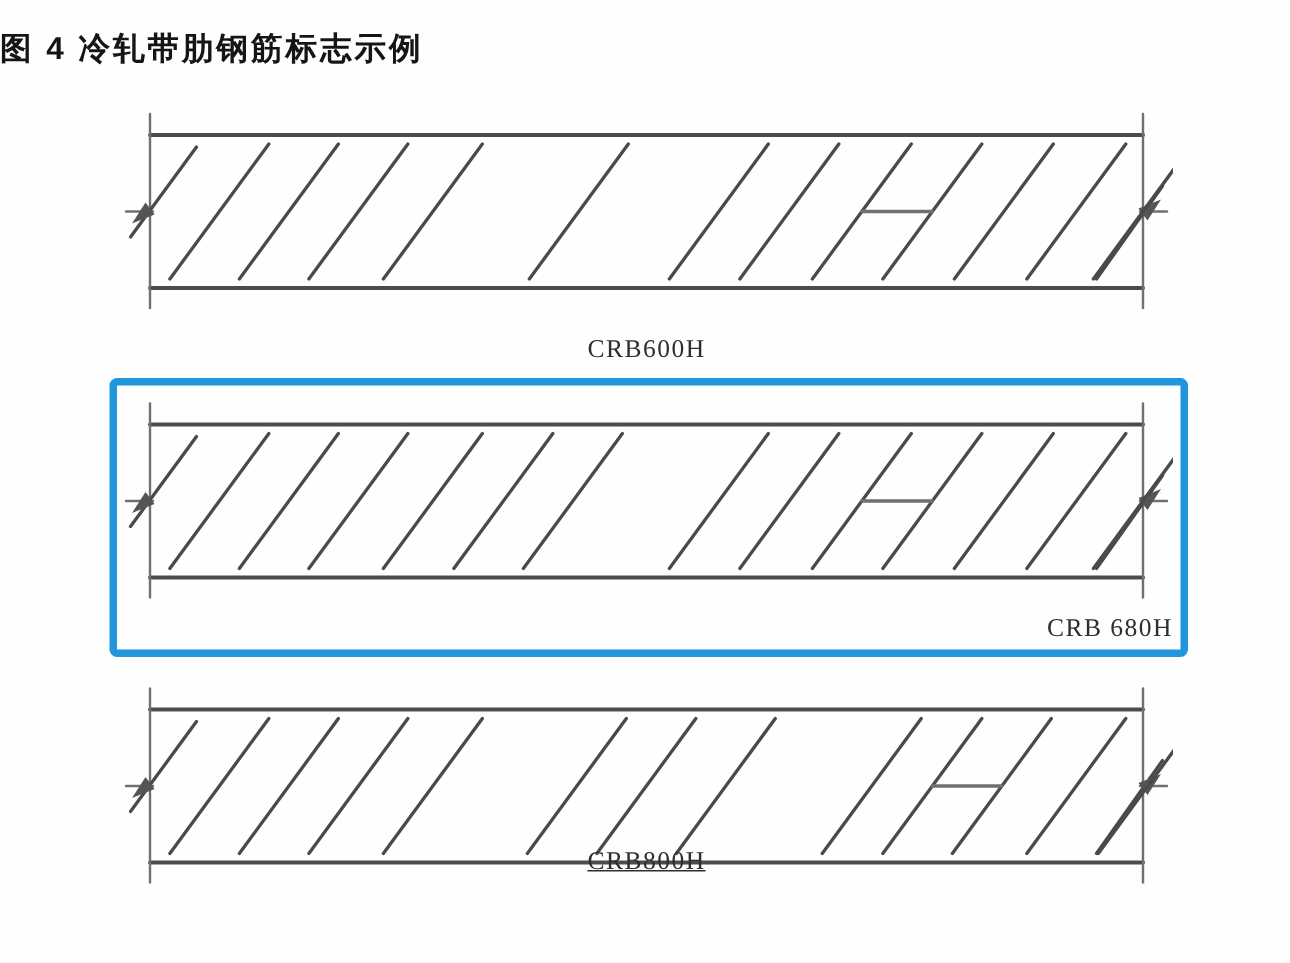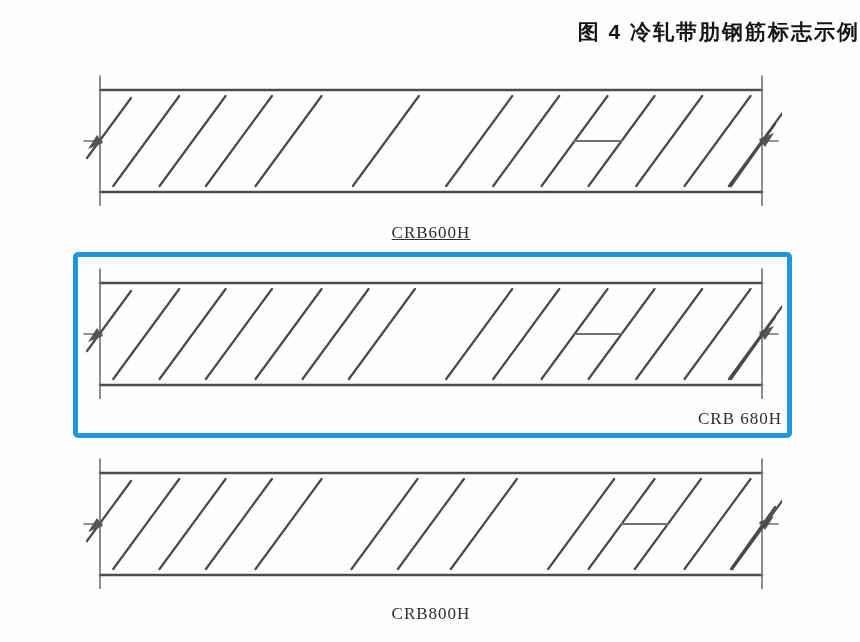--- a/index.html
+++ b/index.html
@@ -9,43 +9,43 @@
     width: 860px;
     height: 642px;
     background: #fefefe;
     overflow: hidden;
   }
   .figure-title {
     position: absolute;
     top: 18px;
     left: 0;
     width: 100%;
-    text-align: right;
+    text-align: left;
     font-size: 21px;
     font-weight: bold;
     letter-spacing: 2px;
     color: #151515;
   }
   .bar-svg { position: absolute; left: 80px; width: 702px; height: 134px; }
   .bar-svg.b1 { top: 72px; }
   .bar-svg.b2 { top: 265px; }
   .bar-svg.b3 { top: 455px; }
   .bar-label {
     position: absolute;
     left: 80px;
     width: 702px;
     text-align: center;
     font-family: "Liberation Serif", serif;
     font-size: 17px;
     letter-spacing: 1px;
     color: #2e2e2e;
   }
-  .bar-label.l1 { top: 223px; text-decoration: underline; }
+  .bar-label.l1 { top: 223px; }
   .bar-label.l2 { top: 409px; text-align: right; }
-  .bar-label.l3 { top: 604px; }
+  .bar-label.l3 { top: 564px; text-decoration: underline; }
   .highlight-box {
     position: absolute;
     left: 73px;
     top: 252px;
     width: 709px;
     height: 176px;
     border: 5px solid #2196dd;
     border-radius: 5px;
     background: transparent;
     pointer-events: none;

